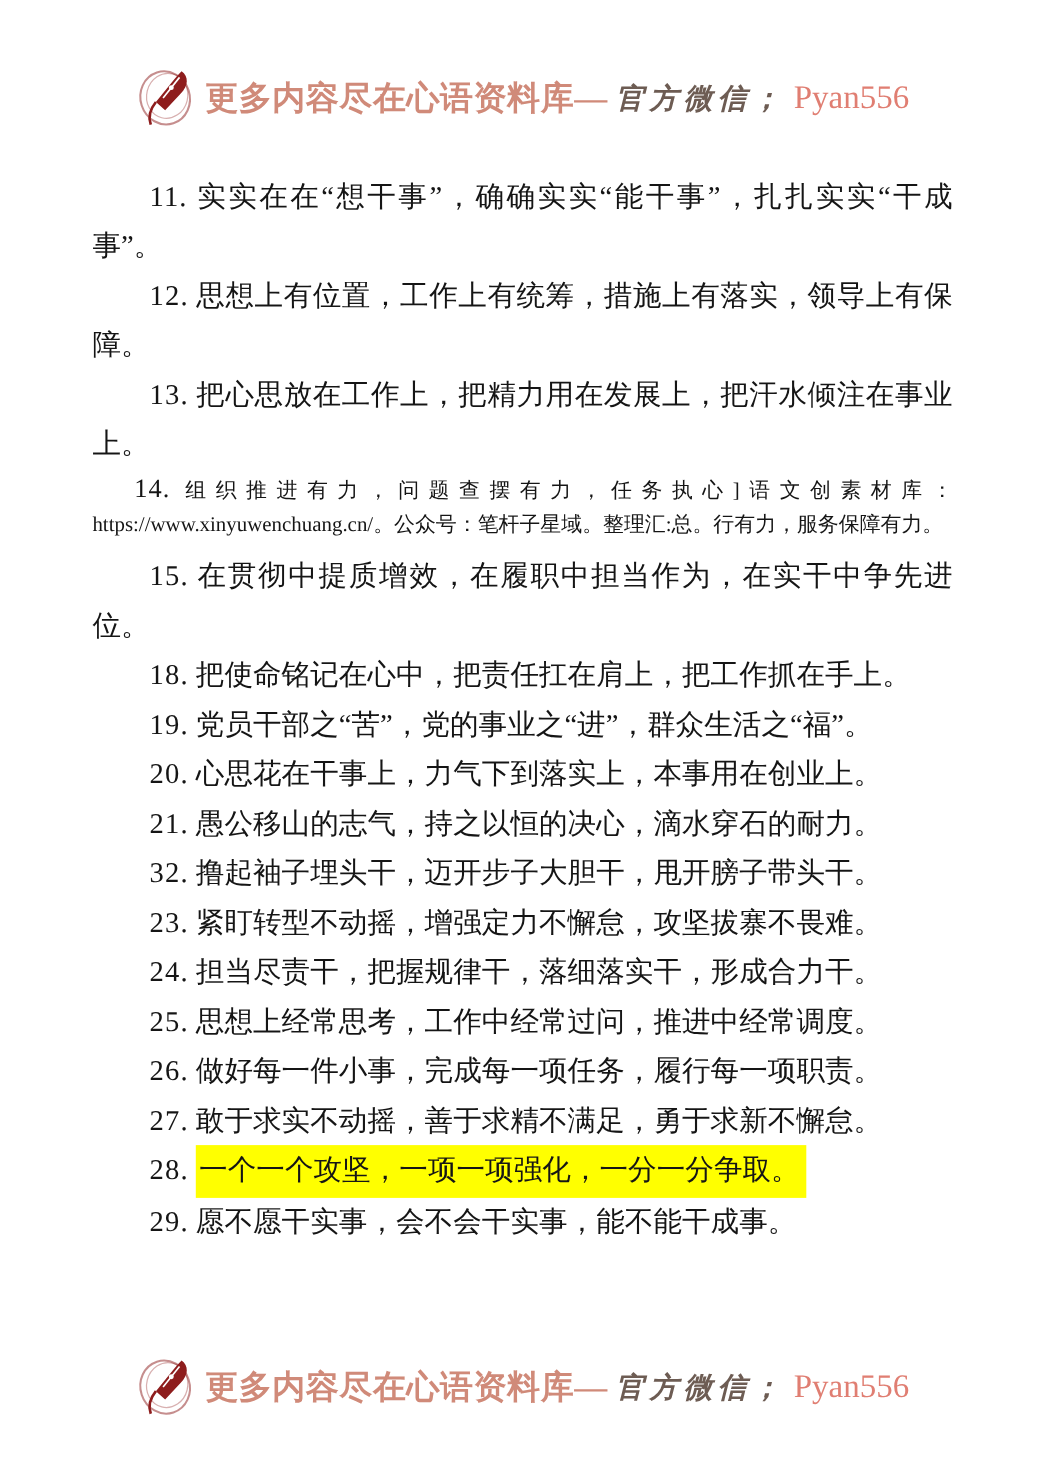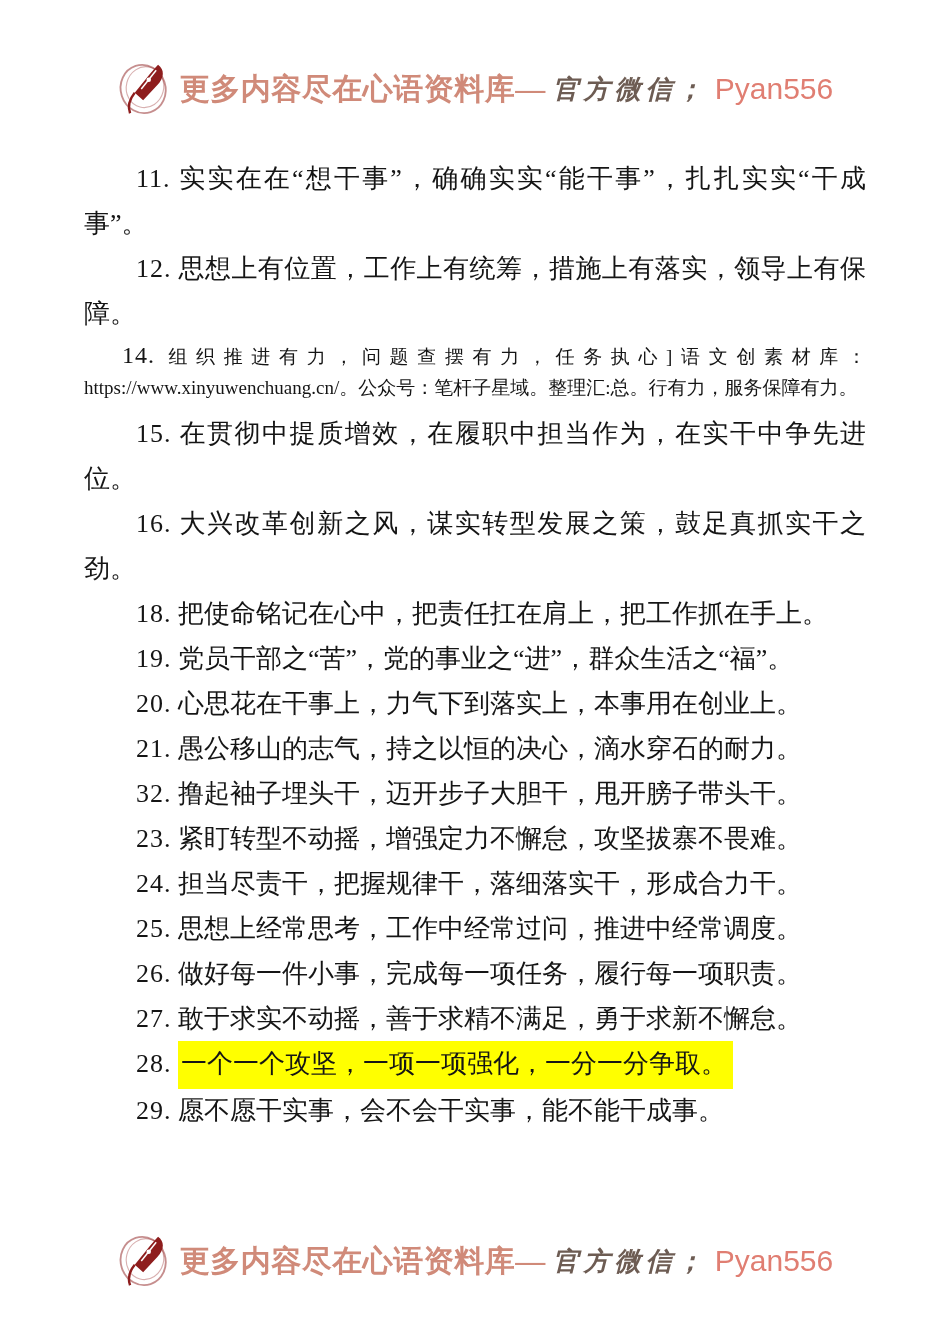--- a/index.html
+++ b/index.html
@@ -23,21 +23,21 @@
     color: var(--brand, #d08a79); letter-spacing: 0.5px;
     white-space: nowrap;
   }
   .script {
     font-size: 26px; font-weight: 700; font-style: italic;
     color: var(--script, #6d5c53); letter-spacing: 5px;
     white-space: nowrap;
   }
   .wechat {
     font-size: 30px; color: var(--wechat, #e07e72);
-    font-family: Liberation Sans, sans-serif;
+    font-family: Liberation Serif, serif;
     white-space: nowrap;
   }
   .content {
     position: absolute; top: 128px; left: 0; width: 100%;
     padding: 0 84px; box-sizing: border-box; margin-top: 28px;
   }
   .item {
     margin: 0; font-size: 26px; line-height: 45px;
     text-align: justify; text-indent: 2em;
   }
@@ -63,23 +63,23 @@
     <path d="M19 36 q -9 11 -5 22" stroke="var(--logo)" stroke-width="2.6" fill="none"></path>
   </svg>
   <span class="brand">更多内容尽在心语资料库—</span>
   <span class="script">官方微信；</span>
   <span class="wechat">Pyan556</span>
 </div>
 
 <div class="content">
     <p class="item"><span class="num">11.</span> <span class="txt">实实在在“想干事”，确确实实“能干事”，扎扎实实“干成事”。</span></p>
     <p class="item"><span class="num">12.</span> <span class="txt">思想上有位置，工作上有统筹，措施上有落实，领导上有保障。</span></p>
+    <p class="item"><span class="num">13.</span> <span class="txt">把心思放在工作上，把精力用在发展上，把汗水倾注在事业上。</span></p>
     <p class="item small"><span class="num">14.</span> <span class="txt">组织推进有力，问题查摆有力，任务执心]语文创素材库：https://www.xinyuwenchuang.cn/。公众号：笔杆子星域。整理汇:总。行有力，服务保障有力。</span></p>
     <p class="item"><span class="num">15.</span> <span class="txt">在贯彻中提质增效，在履职中担当作为，在实干中争先进位。</span></p>
-    <p class="item"><span class="num">16.</span> <span class="txt">大兴改革创新之风，谋实转型发展之策，鼓足真抓实干之劲。</span></p>
     <p class="item"><span class="num">18.</span> <span class="txt">把使命铭记在心中，把责任扛在肩上，把工作抓在手上。</span></p>
     <p class="item"><span class="num">19.</span> <span class="txt">党员干部之“苦”，党的事业之“进”，群众生活之“福”。</span></p>
     <p class="item"><span class="num">20.</span> <span class="txt">心思花在干事上，力气下到落实上，本事用在创业上。</span></p>
     <p class="item"><span class="num">21.</span> <span class="txt">愚公移山的志气，持之以恒的决心，滴水穿石的耐力。</span></p>
     <p class="item"><span class="num">32.</span> <span class="txt">撸起袖子埋头干，迈开步子大胆干，甩开膀子带头干。</span></p>
     <p class="item"><span class="num">23.</span> <span class="txt">紧盯转型不动摇，增强定力不懈怠，攻坚拔寨不畏难。</span></p>
     <p class="item"><span class="num">24.</span> <span class="txt">担当尽责干，把握规律干，落细落实干，形成合力干。</span></p>
     <p class="item"><span class="num">25.</span> <span class="txt">思想上经常思考，工作中经常过问，推进中经常调度。</span></p>
     <p class="item"><span class="num">26.</span> <span class="txt">做好每一件小事，完成每一项任务，履行每一项职责。</span></p>
     <p class="item"><span class="num">27.</span> <span class="txt">敢于求实不动摇，善于求精不满足，勇于求新不懈怠。</span></p>

